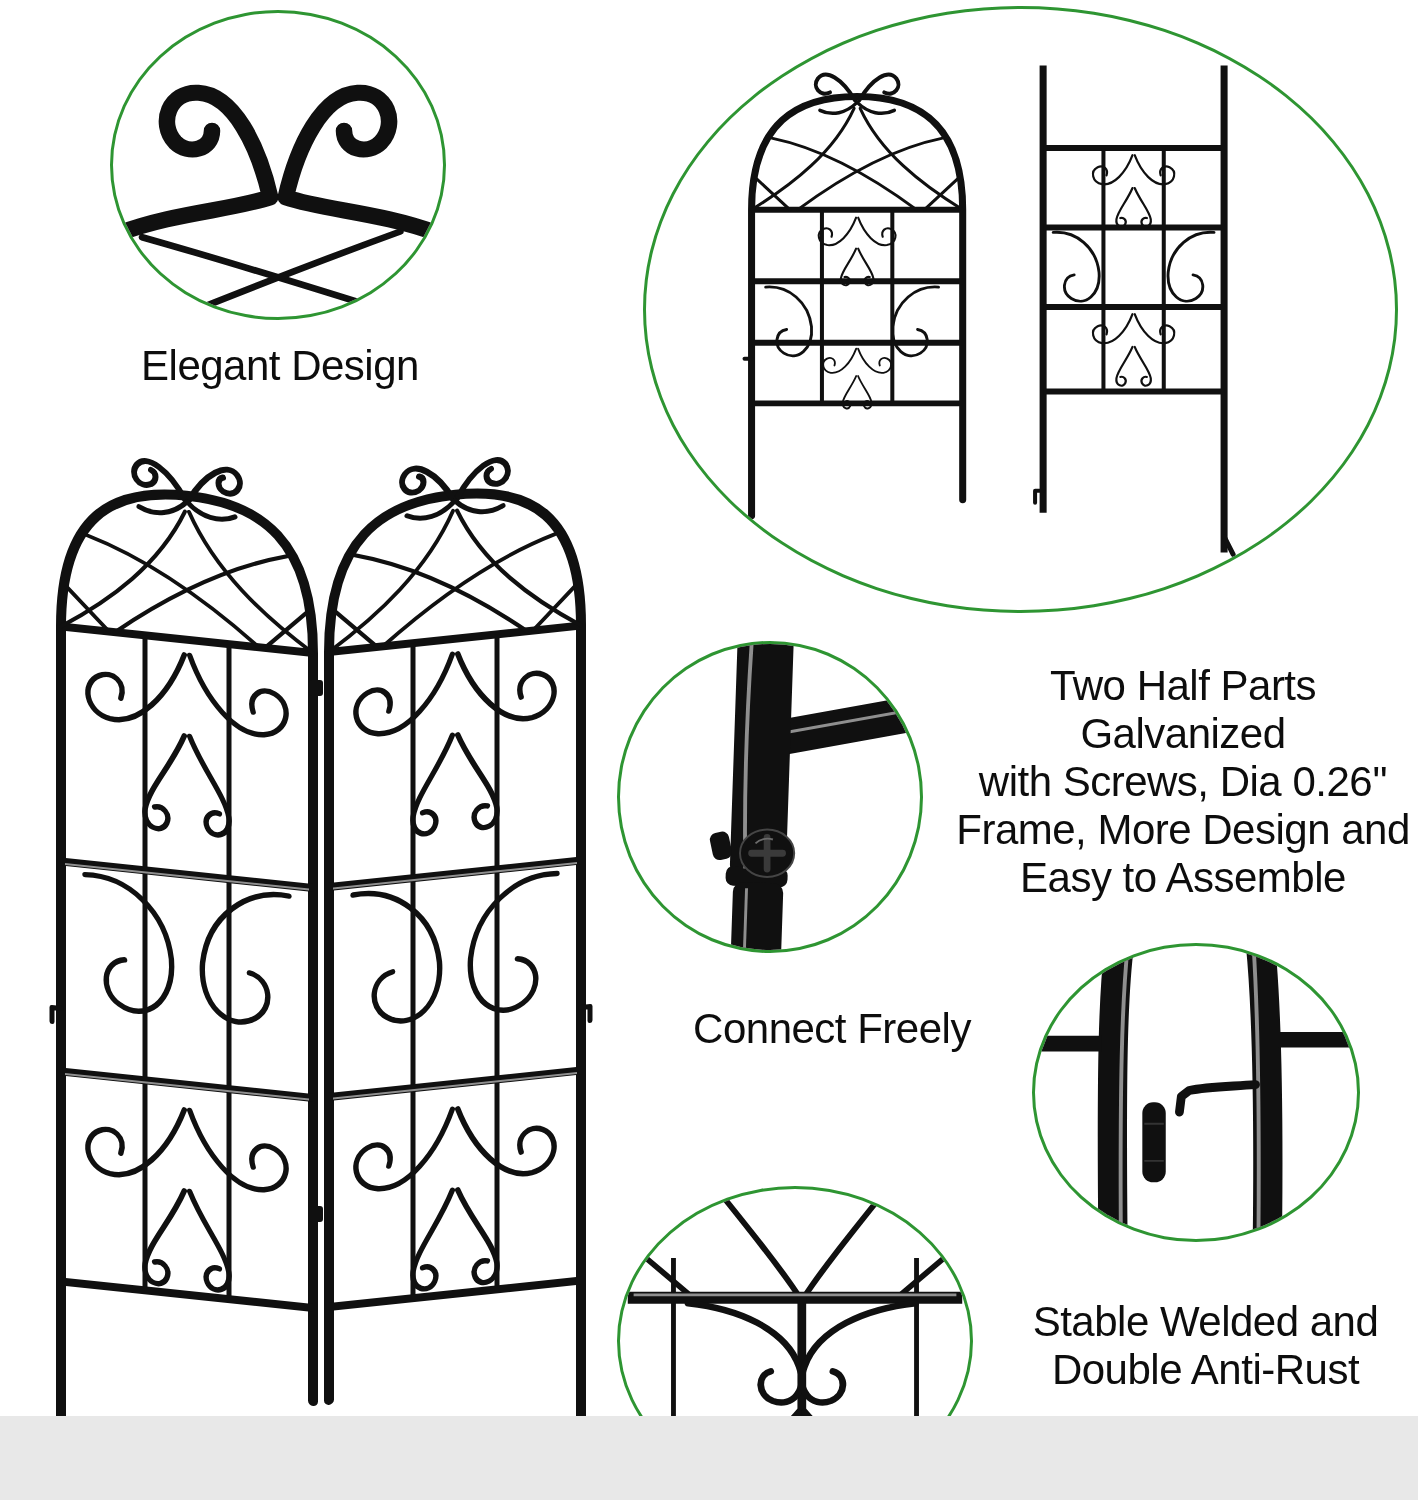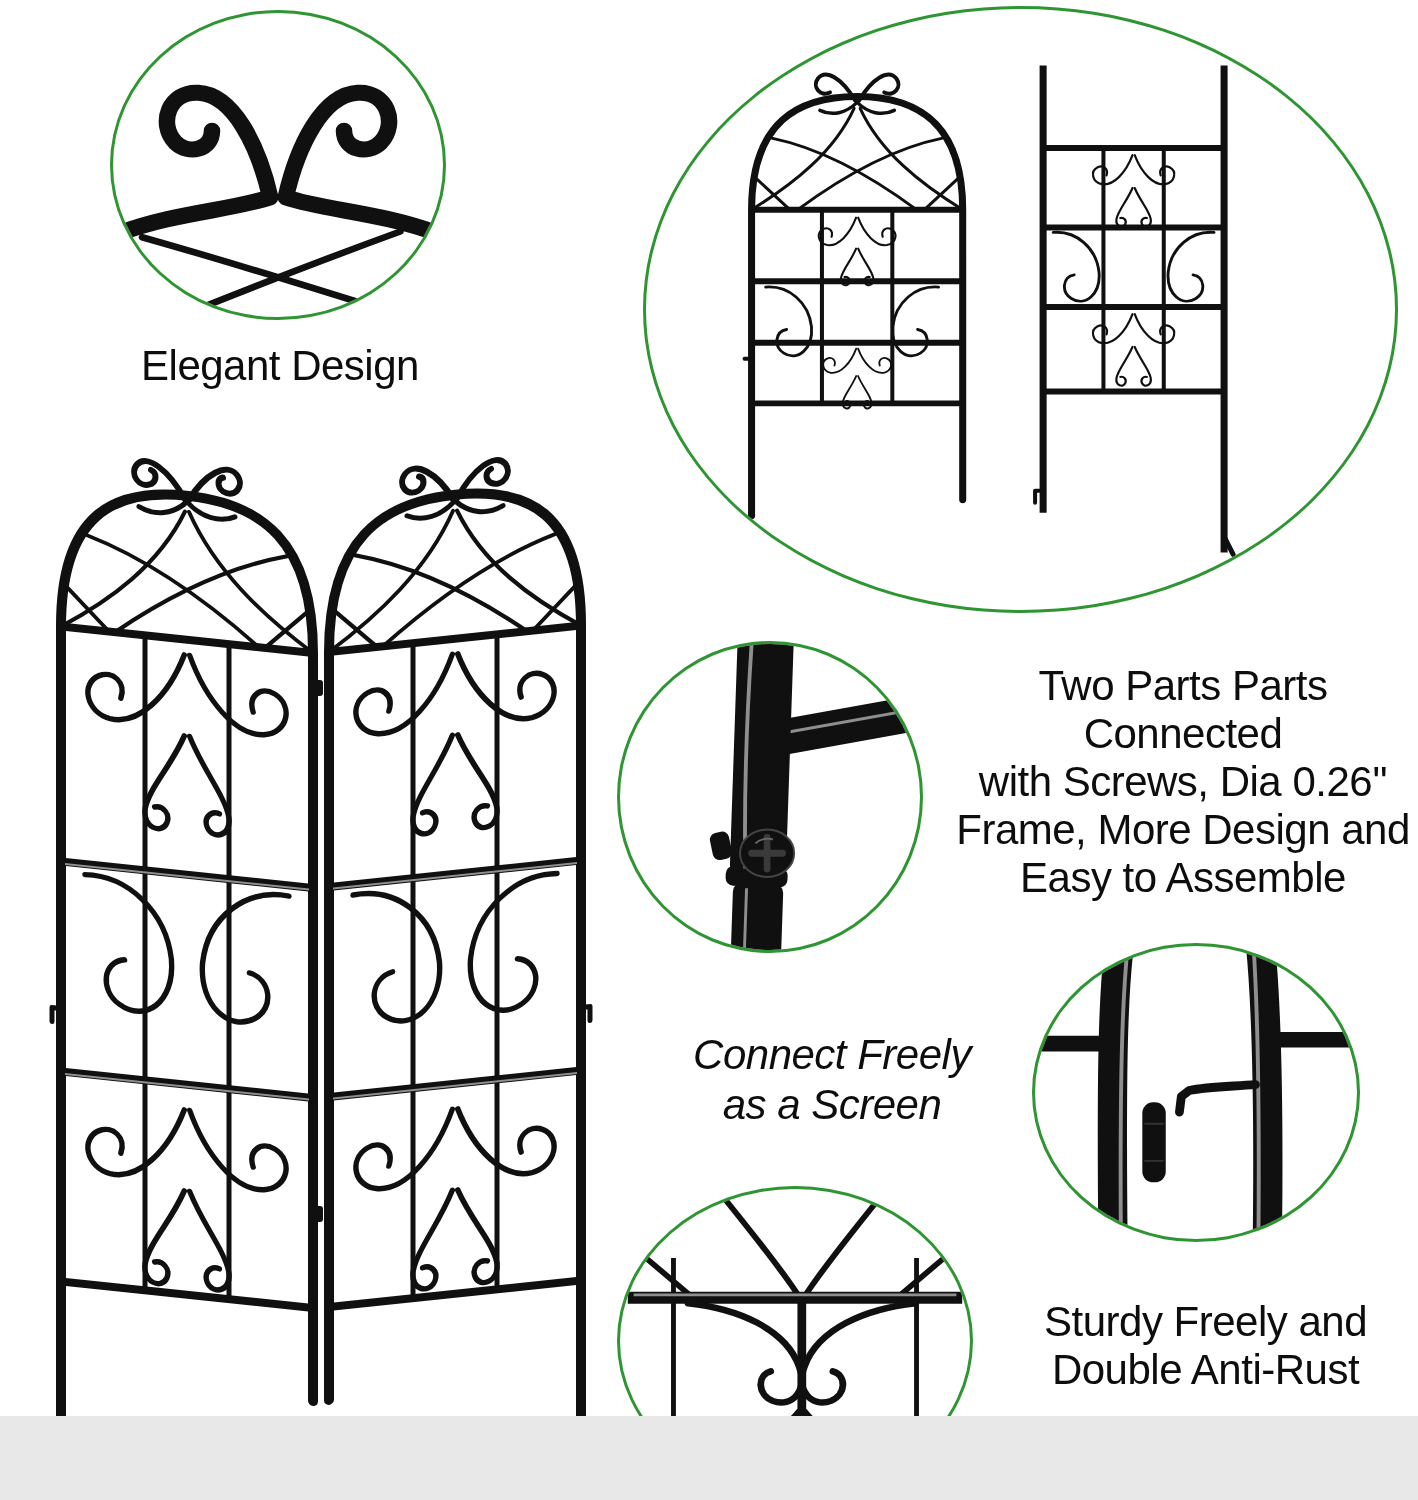--- a/index.html
+++ b/index.html
@@ -153,43 +153,42 @@
         <rect class="fillm" x="96" y="192" width="20" height="28" rx="7" transform="rotate(-14 106 206)"></rect>
       </g>
       <ellipse class="fillm" cx="152" cy="212" rx="28" ry="24"></ellipse>
       <ellipse cx="152" cy="212" rx="28" ry="24" fill="none" stroke="#454545" stroke-width="2"></ellipse>
       <path d="M 136 212 H 168 M 152 196 V 228" stroke="#3a3a3a" stroke-width="7" stroke-linecap="round" fill="none"></path>
       <path d="M 140 202 A 16 13 0 0 1 158 198" stroke="#6a6a6a" stroke-width="2" fill="none"></path>
     </svg>
   </div>
 
   <div class="caption" style="left:948px; top:662px; width:470px;">
-    <div>Two Parts Parts Connected</div>
+    <div>Two Half Parts Galvanized</div>
     <div>with Screws, Dia 0.26''</div>
     <div>Frame, More Design and</div>
     <div>Easy to Assemble</div>
   </div>
 
   <div class="circle" style="left:1032px; top:943px; width:328px; height:299px;">
     <svg viewBox="0 0 330 300" preserveAspectRatio="none">
       <path class="metal" stroke-width="30" d="M 88 -12 C 80 40 78 120 80 312" stroke-linecap="butt"></path>
       <path class="metal" stroke-width="30" d="M 230 -12 C 238 60 240 160 238 312" stroke-linecap="butt"></path>
       <path class="shine" stroke-width="4" d="M 95 0 C 89 60 87 140 88 300"></path>
       <path class="shine" stroke-width="4" d="M 224 0 C 229 80 230 180 229 300"></path>
       <path class="metal" stroke-width="16" d="M -5 100 H 68"></path>
       <path class="metal" stroke-width="16" d="M 250 96 H 335"></path>
       <path class="metal rnd" stroke-width="9" d="M 226 142 C 198 144 176 144 158 148 L 150 154 L 148 170"></path>
       <rect class="fillm" x="110" y="160" width="24" height="82" rx="11"></rect>
       <path d="M 112 182 h 20 M 112 220 h 20" stroke="#333333" stroke-width="2" fill="none"></path>
     </svg>
   </div>
 
-  <div class="caption" style="left:662px; top:1030px; width:340px; line-height:50px;font-style:italic;">
+  <div class="caption" style="left:662px; top:1004px; width:340px; line-height:50px;">
     <div>Connect Freely</div>
-    <div>as a Screen</div>
   </div>
 
   <div class="circle" style="left:617px; top:1186px; width:356px; height:310px;">
     <svg viewBox="0 0 360 330" preserveAspectRatio="none">
       <path class="metal rnd" stroke-width="6" d="M 10 60 L 75 118"></path>
       <path class="metal rnd" stroke-width="6" d="M 350 60 L 285 118"></path>
       <path class="metal" stroke-width="5" d="M 55 75 V 300"></path>
       <path class="metal" stroke-width="5" d="M 305 75 V 300"></path>
       <path class="metal rnd" stroke-width="6" d="M 92 -10 C 130 40 165 85 185 118"></path>
       <path class="metal rnd" stroke-width="6" d="M 282 -10 C 244 40 209 85 189 118"></path>
@@ -197,17 +196,17 @@
       <path class="shine" stroke-width="3" d="M 14 115 H 346"></path>
       <path class="metal" stroke-width="9" d="M 187 118 V 335"></path>
       <path class="metal rnd" stroke-width="7" d="M 70 124 C 122 130 170 152 184 192 C 194 218 177 238 157 230 C 141 223 141 202 155 198"></path>
       <path class="metal rnd" stroke-width="7" d="M 304 124 C 252 130 204 152 190 192 C 180 218 197 238 217 230 C 233 223 233 202 219 198"></path>
       <path class="metal rnd" stroke-width="7" d="M 184 242 C 168 262 148 280 146 298 C 145 314 161 318 166 307 C 170 299 164 292 157 294"></path>
       <path class="metal rnd" stroke-width="7" d="M 190 242 C 206 262 226 280 228 298 C 229 314 213 318 208 307 C 204 299 210 292 217 294"></path>
     </svg>
   </div>
 
   <div class="caption" style="left:1018px; top:1298px; width:375px;">
-    <div>Sturdy Freely and</div>
+    <div>Stable Welded and</div>
     <div>Double Anti-Rust</div>
   </div>
 
 </div>
 
 </body></html>

